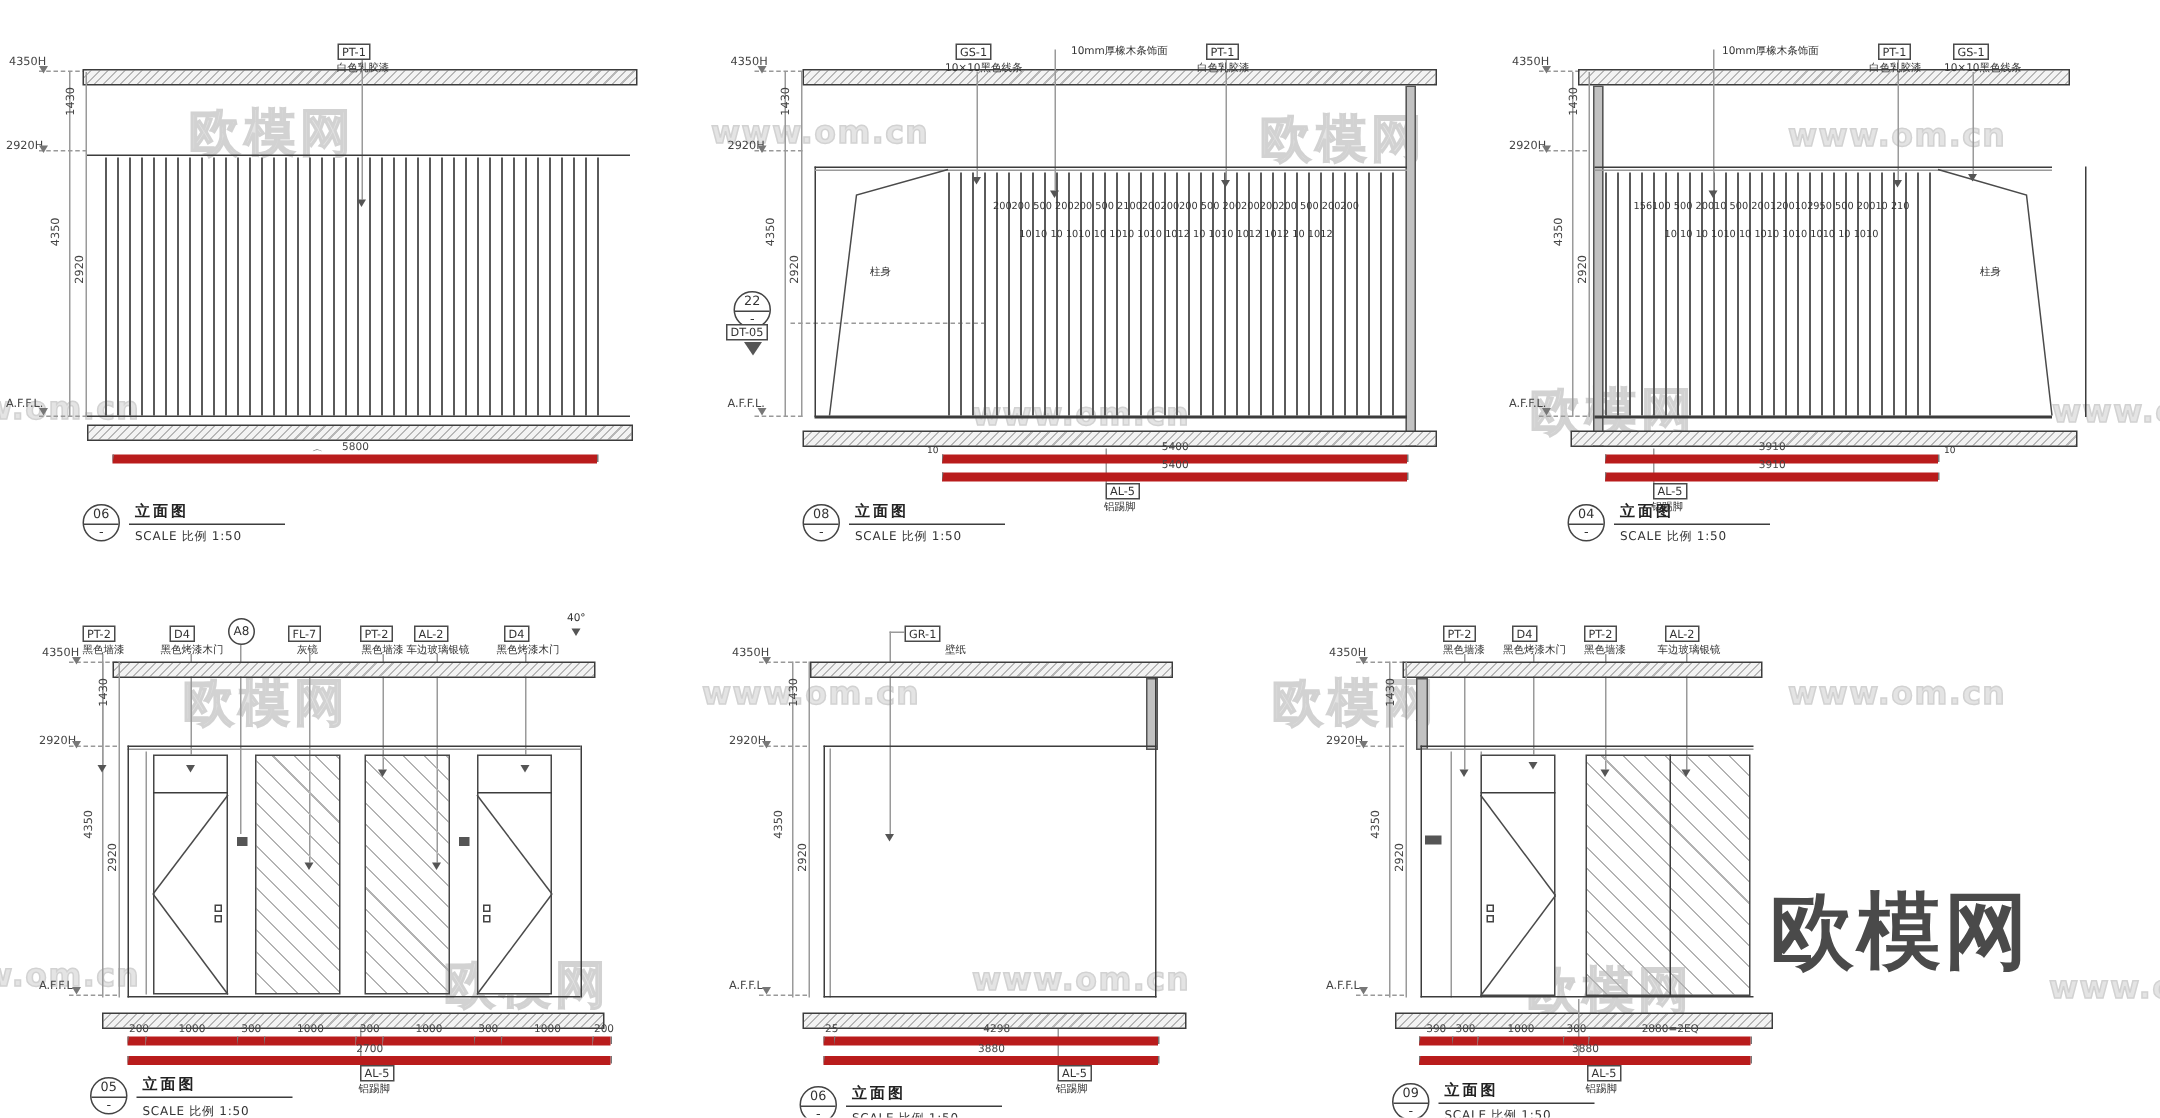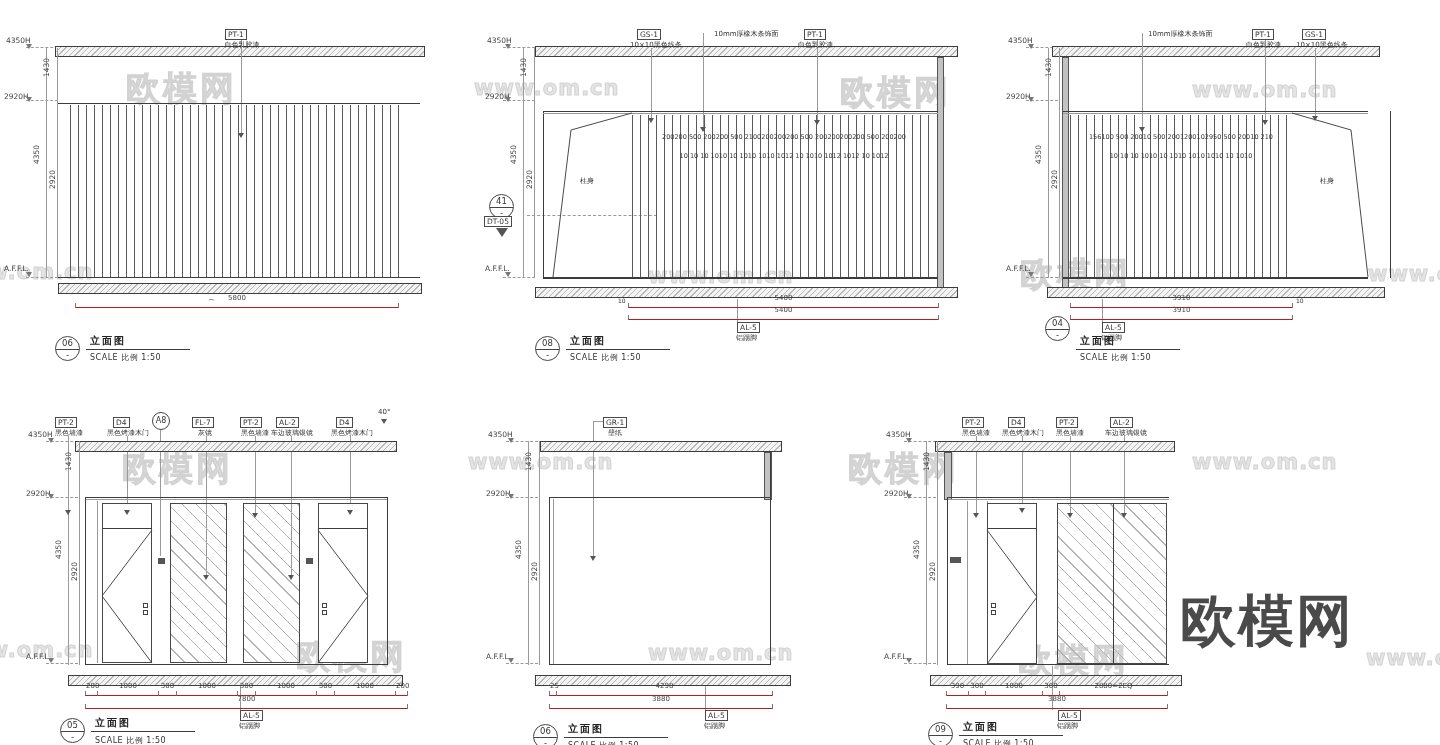--- a/index.html
+++ b/index.html
@@ -39,21 +39,21 @@
   .noteC { text-align:center; }
   .lvl   { position:absolute; font-size:7.5px; color:#444; white-space:nowrap; z-index:4; }
   .vdim  { position:absolute; writing-mode:vertical-rl; transform:rotate(180deg);
            font-size:7.5px; color:#444; white-space:nowrap; z-index:4; }
   .arr   { position:absolute; width:0; height:0; border-left:3px solid transparent;
            border-right:3px solid transparent; border-top:5px solid #555; z-index:4; }
   .tri   { position:absolute; width:0; height:0; border-left:3px solid transparent;
            border-right:3px solid transparent; border-top:5px solid #777; z-index:4; }
 
   .dimrow { position:absolute; display:flex; height:5px; border-right:1px solid #777; z-index:4; }
-  .seg    { position:relative; border-left:1px solid #777; border-bottom:1px solid #b91c1c; }
+  .seg    { position:relative; border-left:1px solid #777; border-bottom:6px solid #b91c1c; }
   .seg > span { position:absolute; top:-9px; left:0; width:100%; text-align:center;
                 font-size:7px; color:#444; white-space:nowrap; }
 
   .tc  { position:absolute; width:25px; height:25px; border:1px solid #444; border-radius:50%;
          background:#fff; text-align:center; z-index:4; }
   .tc .n { display:block; font-size:8.5px; line-height:12px; border-bottom:1px solid #444; color:#333; }
   .tc .d { display:block; font-size:8.5px; line-height:11px; color:#333; }
   .circ { position:absolute; width:18px; height:18px; border:1px solid #444; border-radius:50%;
           font-size:8px; line-height:16px; text-align:center; background:#fff; z-index:4; }
   .ttl { position:absolute; font-size:10px; font-weight:bold; letter-spacing:2px; color:#222; z-index:4; }
@@ -155,21 +155,21 @@
     <span class="lvl" style="left:485px;top:92px">2920H</span>
     <div class="tri" style="left:505px;top:97px"></div>
     <div class="dashl" style="left:503px;top:100px;width:32px"></div>
     <span class="vdim" style="left:509px;top:145px">4350</span>
     <span class="vdim" style="left:525px;top:170px">2920</span>
     <span class="lvl" style="left:485px;top:264px">A.F.F.L.</span>
     <div class="tri" style="left:505px;top:272px"></div>
     <div class="dashl" style="left:503px;top:277px;width:32px"></div>
 
     <div class="tc" style="left:489px;top:194px">
-      <span class="n">41</span>
+      <span class="n">22</span>
       <span class="d">-</span>
     </div>
     <div class="box" style="left:484px;top:216px">DT-05</div>
     <div class="arr" style="left:496px;top:228px;border-left-width:6px;border-right-width:6px;border-top-width:9px"></div>
 
     <div class="vl" style="left:543px;top:111px;height:167px"></div>
     <div class="hl" style="left:543px;top:111px;width:395px"></div>
     <div class="hl2" style="left:543px;top:113px;width:395px"></div>
     <svg class="svgabs" style="left:545px;top:105px" width="90" height="180">
       <polyline points="87,8 26,25 8,172"></polyline>
@@ -260,21 +260,21 @@
     <div class="dimrow" style="left:1070px;top:315px">
       <div class="seg" style="width:222px">
           <span>3910</span>
         </div>
     </div>
     <span class="note" style="left:1296px;top:297px;font-size:6px">10</span>
     <div class="vl2" style="left:1102px;top:299px;height:23px"></div>
     <div class="box" style="left:1102px;top:322px">AL-5</div>
     <div class="note" style="left:1101px;top:333px">铝踢脚</div>
 
-    <div class="tc" style="left:1045px;top:316px">
+    <div class="tc" style="left:1045px;top:336px">
       <span class="n">04</span>
       <span class="d">-</span>
     </div>
     <span class="ttl" style="left:1080px;top:334px">立面图</span>
     <div class="hl" style="left:1076px;top:349px;width:104px"></div>
     <span class="scl" style="left:1080px;top:352px">SCALE 比例 1:50</span>
   </div>
 
   <div>
 
@@ -381,39 +381,39 @@
         </div>
       <div class="seg" style="width:61px">
           <span>1000</span>
         </div>
       <div class="seg" style="width:12px">
           <span>200</span>
         </div>
     </div>
     <div class="dimrow" style="left:85px;top:704px">
       <div class="seg" style="width:322px">
-          <span>7800</span>
+          <span>2700</span>
         </div>
     </div>
     <div class="vl2" style="left:240px;top:686px;height:24px"></div>
     <div class="box" style="left:240px;top:710px">AL-5</div>
     <div class="note" style="left:239px;top:721px">铝踢脚</div>
 
     <div class="tc" style="left:60px;top:718px">
       <span class="n">05</span>
       <span class="d">-</span>
     </div>
     <span class="ttl" style="left:95px;top:716px">立面图</span>
     <div class="hl" style="left:91px;top:731px;width:104px"></div>
     <span class="scl" style="left:95px;top:735px">SCALE 比例 1:50</span>
   </div>
 
   <div>
     <div class="box" style="left:603px;top:417px">GR-1</div>
-    <div class="note noteC" style="left:603px;top:428px;width:24px">壁纸</div>
+    <div class="note noteC" style="left:625px;top:428px;width:24px">壁纸</div>
     <div class="vl2" style="left:593px;top:421px;height:135px"></div>
     <div class="hl2" style="left:593px;top:421px;width:10px"></div>
     <div class="arr" style="left:590px;top:556px"></div>
 
     <div class="band" style="left:540px;top:441px;width:242px"></div>
     <div class="stub" style="left:764px;top:452px;width:8px;height:48px"></div>
 
     <span class="lvl" style="left:488px;top:430px">4350H</span>
     <div class="tri" style="left:508px;top:438px"></div>
     <div class="dashl" style="left:506px;top:441px;width:32px"></div>

